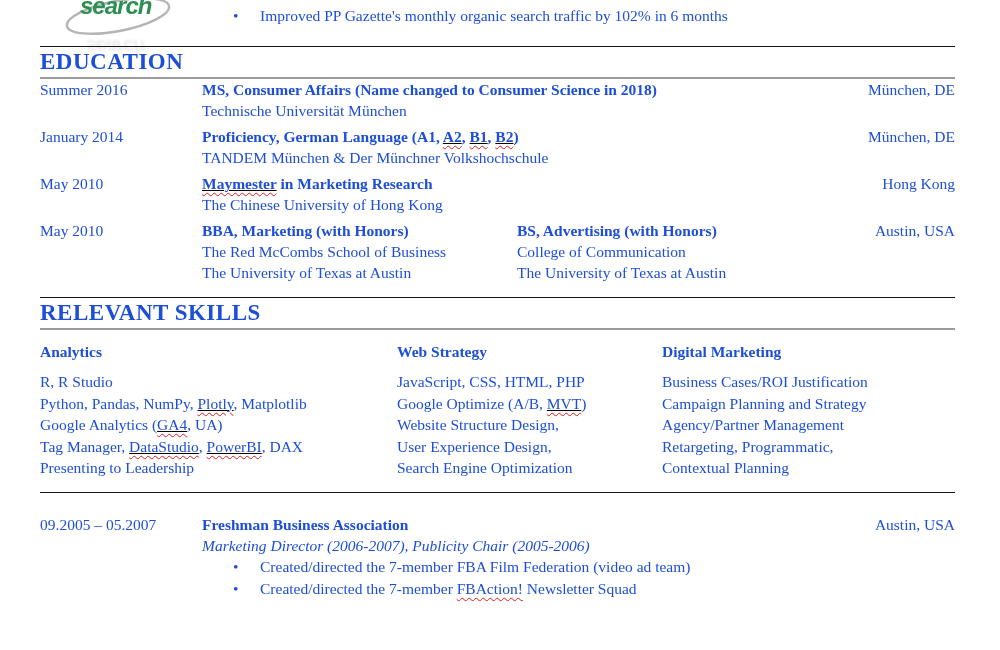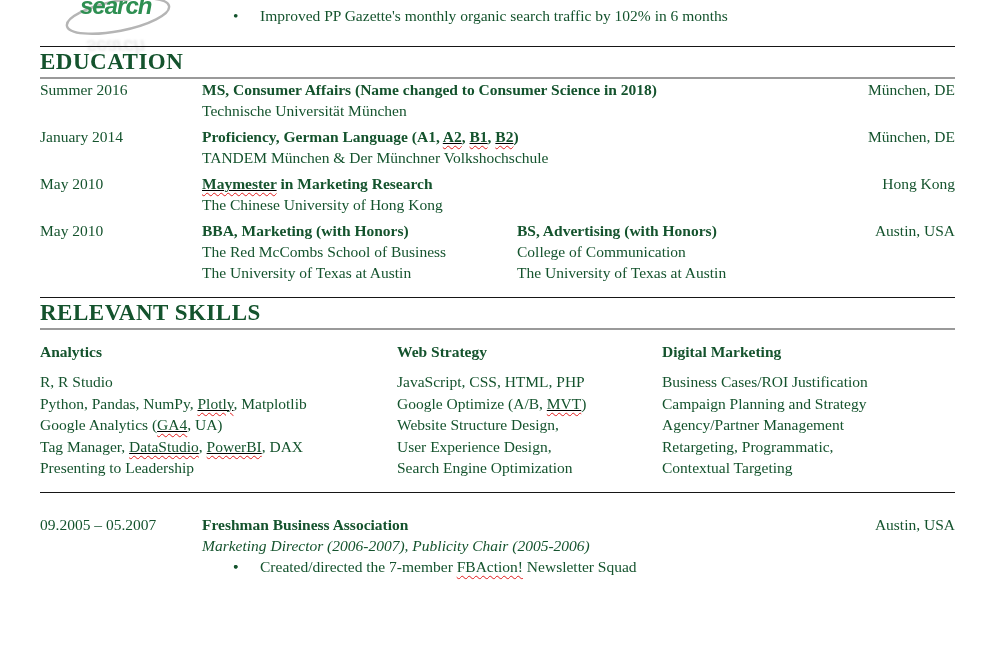--- a/index.html
+++ b/index.html
@@ -1,19 +1,19 @@
 <!DOCTYPE html>
 <html><head>
 <meta charset="utf-8">
 <style>
   * { margin:0; padding:0; box-sizing:border-box; }
   html,body { background:#fff; }
   .page {
     position:relative; width:1000px; height:650px; background:#ffffff;
-    overflow:hidden; font-family:"Liberation Serif", serif; color:#14532d;
+    overflow:hidden; font-family:"Liberation Serif", serif; color:#1d4ed8;
     font-size:15.5px; line-height:21px;
   }
   
   .logo { position:absolute; left:50px; top:-14px; width:150px; height:70px; }
   
   .intro { position:absolute; left:233px; top:5px; white-space:nowrap; }
   .intro .dot { display:inline-block; width:27px; }
   
   .doc { position:absolute; left:0; top:0; width:1000px; padding:0 45px 0 40px; }
   .spacer { height:46px; }
@@ -148,35 +148,35 @@
           <div class="skill-line"><span>User Experience Design,</span></div>
           <div class="skill-line"><span>Search Engine Optimization</span></div>
         </div>
 
         <div>
           <div class="skill-head">Digital Marketing</div>
           <div class="skill-line"><span>Business Cases/ROI Justification</span></div>
           <div class="skill-line"><span>Campaign Planning and Strategy</span></div>
           <div class="skill-line"><span>Agency/Partner Management</span></div>
           <div class="skill-line"><span>Retargeting, Programmatic,</span></div>
-          <div class="skill-line"><span>Contextual Targeting</span></div>
+          <div class="skill-line"><span>Contextual Planning</span></div>
         </div>
 
       </div>
     </section>
 
     <section class="block sec-activities">
       <div class="act-rows">
         <div class="row">
           <div class="date">09.2005 – 05.2007</div>
           <div>
             <div class="b">Freshman Business Association</div>
             <div class="i roles">Marketing Director (2006-2007), Publicity Chair (2005-2006)</div>
             <div class="abullet">
-              <span class="dot">•</span>
+              <span class="dot">•</span><span>Created/directed the 7-member FBA Film Federation (video ad team)</span>
             </div>
             <div class="abullet">
               <span class="dot">•</span><span>Created/directed the 7-member </span><span class="sq">FBAction!</span><span> Newsletter Squad</span>
             </div>
           </div>
           <div class="loc">Austin, USA</div>
         </div>
       </div>
     </section>
 

